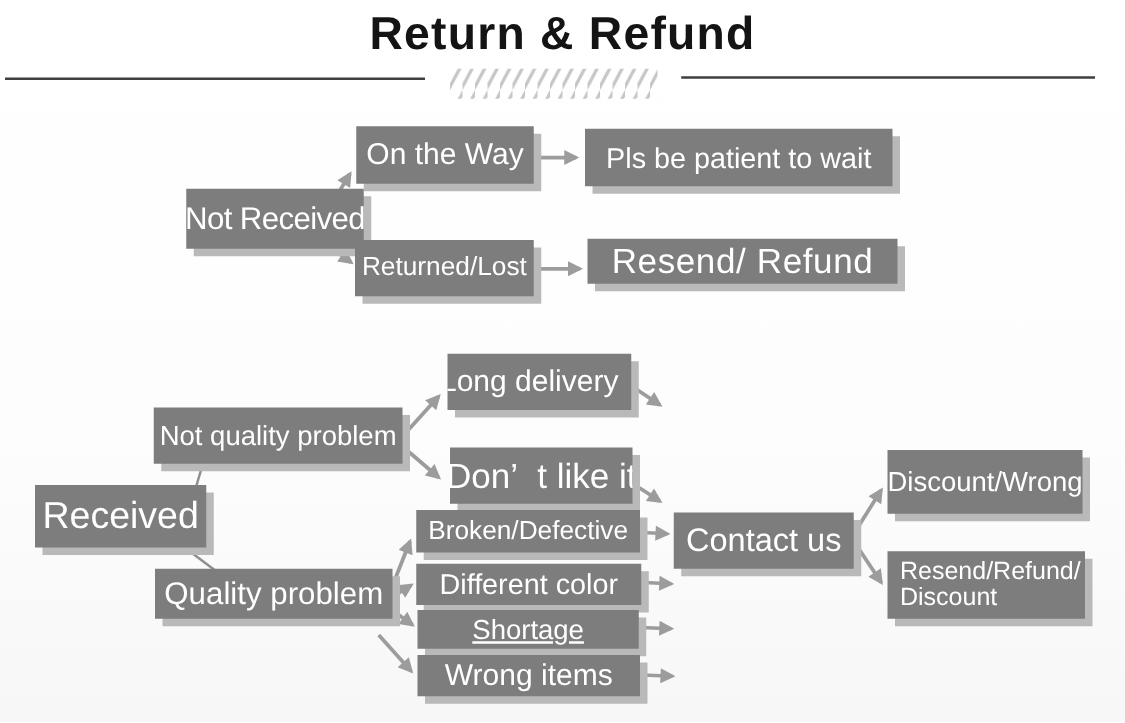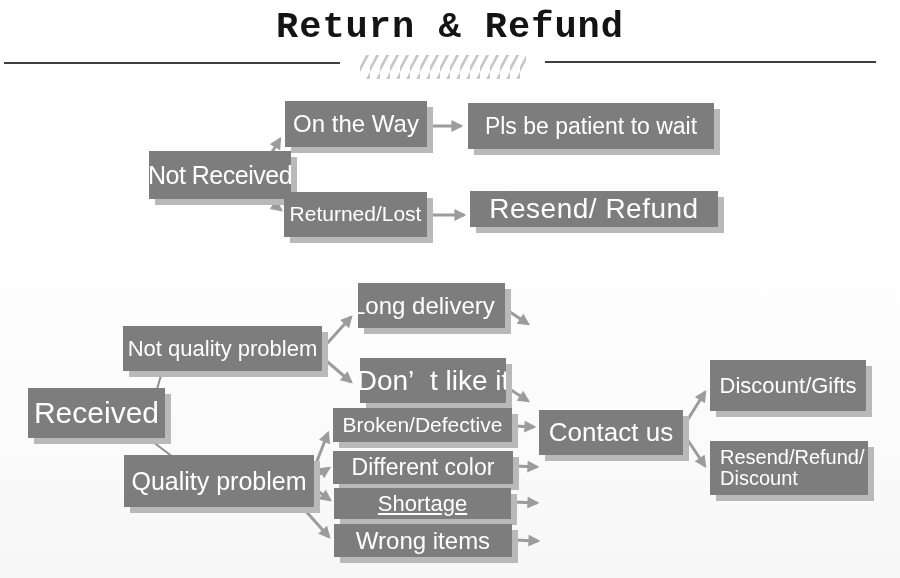--- a/index.html
+++ b/index.html
@@ -13,21 +13,21 @@
     --background:#fdfdfd;
   }
   html,body{margin:0;padding:0;background:#ffffff;}
   .canvas{
     position:relative;width:900px;height:578px;overflow:hidden;
     background:linear-gradient(180deg,#ffffff 0%,#fdfdfd 60%,#f7f7f7 100%);
     font-family:"Liberation Sans","DejaVu Sans",sans-serif;
   }
   .title{
     position:absolute;left:0;top:6px;width:900px;text-align:center;
-    font-family:Liberation Mono, monospace;
+    font-family:Liberation Sans, sans-serif;
     font-weight:bold;font-size:37px;letter-spacing:1px;color:var(--title_color);
   }
   .rule{position:absolute;height:2px;background:var(--line_dark);}
   .rule.left{left:4px;top:62px;width:336px;}
   .rule.right{left:545px;top:61px;width:331px;}
   .overlay{position:absolute;left:0;top:0;width:900px;height:578px;}
   .edge{stroke:var(--arrow_gray);stroke-width:3;fill:none;}
   .link{stroke:#8f8f8f;stroke-width:2;fill:none;}
   .node{
     position:absolute;display:flex;align-items:center;justify-content:center;
@@ -42,21 +42,21 @@
   .n-resend-refund{left:470px;top:191px;width:248px;height:36px;font-size:28px;letter-spacing:0.5px;}
   .n-not-quality{left:123px;top:326px;width:199px;height:45px;font-size:22px;}
   .n-received{left:28px;top:388px;width:137px;height:50px;font-size:30px;}
   .n-long-delivery{left:358px;top:283px;width:147px;height:45px;font-size:24px;justify-content:flex-start;}
   .n-long-delivery span{margin-left:-6px;}
   .n-dont-like{left:360px;top:358px;width:146px;height:45px;font-size:28px;}
   .n-broken{left:333px;top:408px;width:179px;height:34px;font-size:21px;}
   .n-different-color{left:333px;top:451px;width:180px;height:33px;font-size:23px;}
   .n-shortage{left:334px;top:488px;width:177px;height:31px;font-size:22px;text-decoration:underline;}
   .n-wrong-items{left:334px;top:524px;width:178px;height:33px;font-size:24px;}
-  .n-quality{left:124px;top:455px;width:190px;height:52px;font-size:25px;}
+  .n-quality{left:124px;top:455px;width:190px;height:40px;font-size:25px;}
   .n-contact-us{left:539px;top:410px;width:144px;height:45px;font-size:26px;}
   .n-discount-gifts{left:710px;top:360px;width:156px;height:51px;font-size:22px;}
   .n-resend-discount{left:710px;top:441px;width:158px;height:54px;font-size:20px;
     justify-content:flex-start;padding-left:10px;width:148px;}
   .n-resend-discount span{white-space:pre-line;}
 </style>
 </head>
 <body>
 
 <div class="canvas">
@@ -146,20 +146,20 @@
       <span>Shortage</span>
     </div>
   <div class="node n-wrong-items">
       <span>Wrong items</span>
     </div>
 
   <div class="node n-contact-us">
       <span>Contact us</span>
     </div>
   <div class="node n-discount-gifts">
-      <span>Discount/Gifts</span>
+      <span>Discount/Wrong</span>
     </div>
   <div class="node n-resend-discount">
       <span>Resend/Refund/
 Discount</span>
     </div>
 
 </div>
 
 </body></html>

